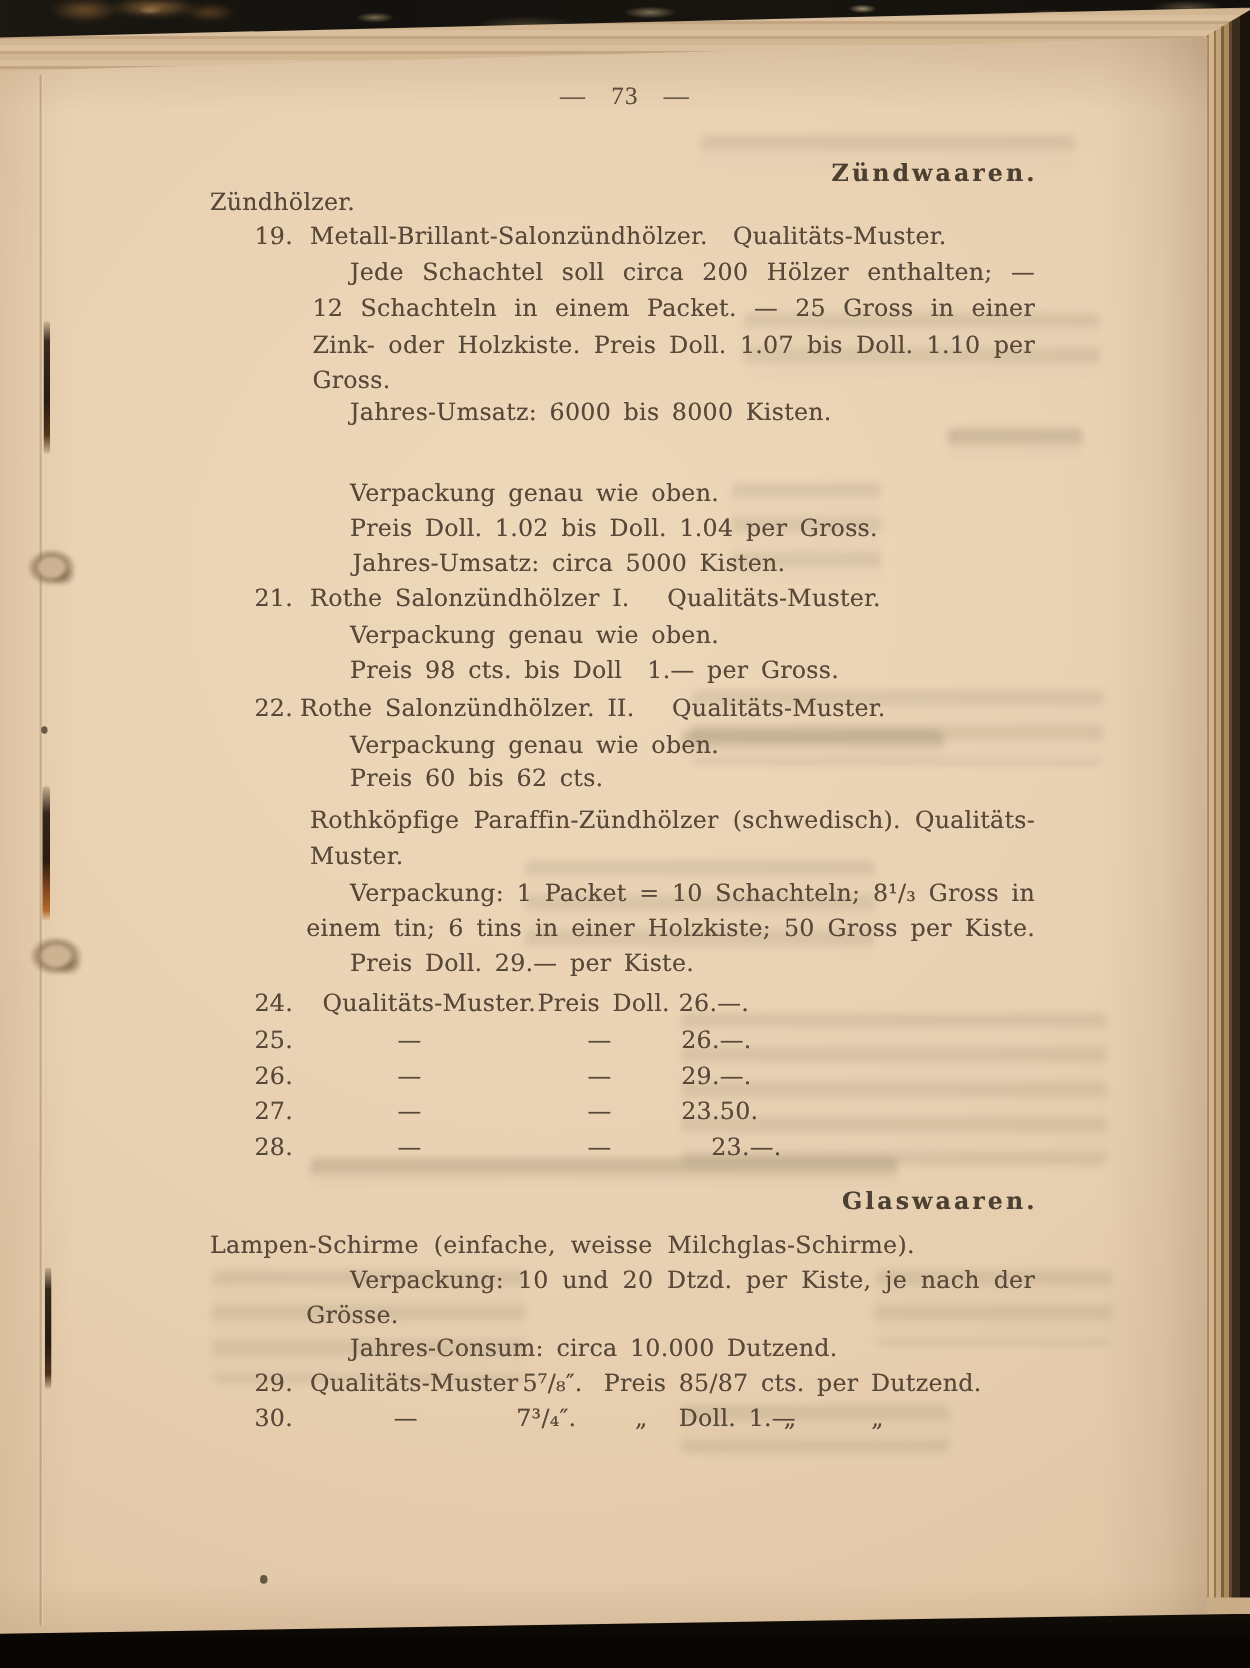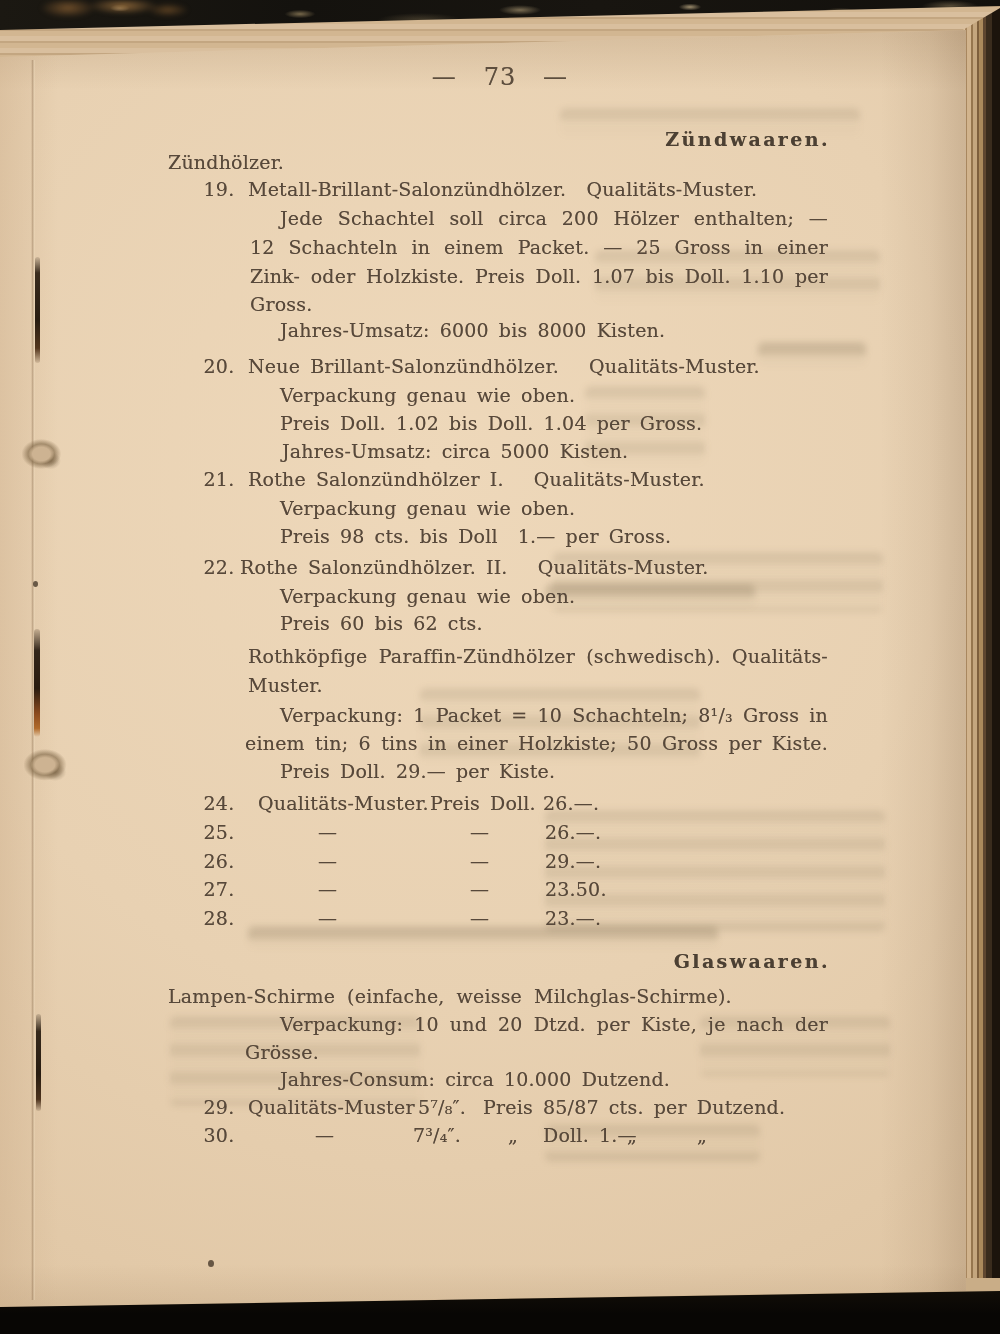--- a/index.html
+++ b/index.html
@@ -75,21 +75,21 @@
 
   
   .t{position:absolute;left:0;width:966px;font-size:19px;line-height:26px;color:#57483a;
      letter-spacing:.2px;word-spacing:.2em;white-space:pre;
      text-shadow:0 0 .5px rgba(87,72,58,.55);}
   .abs{position:absolute;top:0;}
   .n{width:46px;text-align:center;}
   .j{white-space:normal;text-align:justify;text-align-last:justify;word-spacing:.05em;}
   .c{text-align:center;left:170px;width:660px;}
   .hd{font-weight:bold;letter-spacing:2.4px;color:#4c4033;font-size:19px;text-align:right;}
-  .pn{font-size:24px;letter-spacing:1px;color:#5d4e3e;}
+  .pn{font-size:20px;letter-spacing:1px;color:#5d4e3e;font-family:Liberation Serif, serif;}
   .w{word-spacing:.3em;}
 </style>
 </head>
 <body>
 
 <div class="scene">
 
   <div class="top-band"></div>
   <div class="under-top"></div>
   <div class="right-edges"></div>
@@ -127,24 +127,20 @@
     <div class="t" style="top:176px">
       <span class="abs n" style="left:196px">19.</span>
       <span class="abs" style="left:248px">Metall-Brillant-Salonzündhölzer.  Qualitäts-Muster.</span>
     </div>
     <div class="t j" style="top:205px;left:280px;width:548px">Jede Schachtel soll circa 200 Hölzer enthalten; —</div>
     <div class="t j" style="top:234px;left:250px;width:578px">12 Schachteln in einem Packet. — 25 Gross in einer</div>
     <div class="t j" style="top:263px;left:250px;width:578px">Zink- oder Holzkiste.  Preis Doll. 1.07 bis Doll. 1.10 per</div>
     <div class="t" style="top:291px"><span class="abs" style="left:250px">Gross.</span></div>
     <div class="t" style="top:317px"><span class="abs" style="left:280px">Jahres-Umsatz: 6000 bis 8000 Kisten.</span></div>
 
-    <div class="t" style="top:353px">
-      <span class="abs n" style="left:196px">20.</span>
-      <span class="abs" style="left:248px">Neue Brillant-Salonzündhölzer.   Qualitäts-Muster.</span>
-    </div>
     <div class="t" style="top:382px"><span class="abs" style="left:280px">Verpackung genau wie oben.</span></div>
     <div class="t" style="top:410px"><span class="abs" style="left:280px">Preis Doll. 1.02 bis Doll. 1.04 per Gross.</span></div>
     <div class="t" style="top:438px"><span class="abs" style="left:282px">Jahres-Umsatz: circa 5000 Kisten.</span></div>
 
     <div class="t" style="top:466px">
       <span class="abs n" style="left:196px">21.</span>
       <span class="abs" style="left:248px">Rothe Salonzündhölzer I.   Qualitäts-Muster.</span>
     </div>
     <div class="t" style="top:495px"><span class="abs" style="left:280px">Verpackung genau wie oben.</span></div>
     <div class="t" style="top:523px"><span class="abs" style="left:280px">Preis 98 cts. bis Doll  1.— per Gross.</span></div>
@@ -183,21 +179,21 @@
     <div class="t" style="top:876px">
       <span class="abs n" style="left:196px">27.</span>
       <span class="abs" style="left:318px">—</span>
       <span class="abs" style="left:470px">—</span>
       <span class="abs" style="left:545px">23.50.</span>
     </div>
     <div class="t" style="top:905px">
       <span class="abs n" style="left:196px">28.</span>
       <span class="abs" style="left:318px">—</span>
       <span class="abs" style="left:470px">—</span>
-      <span class="abs" style="left:545px">23.—.</span>
+      <span class="abs" style="left:569px">23.—.</span>
     </div>
 
     <div class="t c hd" style="top:948px">Glaswaaren.</div>
     <div class="t w" style="top:983px"><span class="abs" style="left:168px">Lampen-Schirme (einfache, weisse Milchglas-Schirme).</span></div>
     <div class="t j" style="top:1011px;left:280px;width:548px">Verpackung: 10 und 20 Dtzd. per Kiste, je nach der</div>
     <div class="t" style="top:1039px"><span class="abs" style="left:245px">Grösse.</span></div>
     <div class="t" style="top:1066px"><span class="abs" style="left:280px">Jahres-Consum: circa 10.000 Dutzend.</span></div>
 
     <div class="t" style="top:1094px">
       <span class="abs n" style="left:196px">29.</span>

